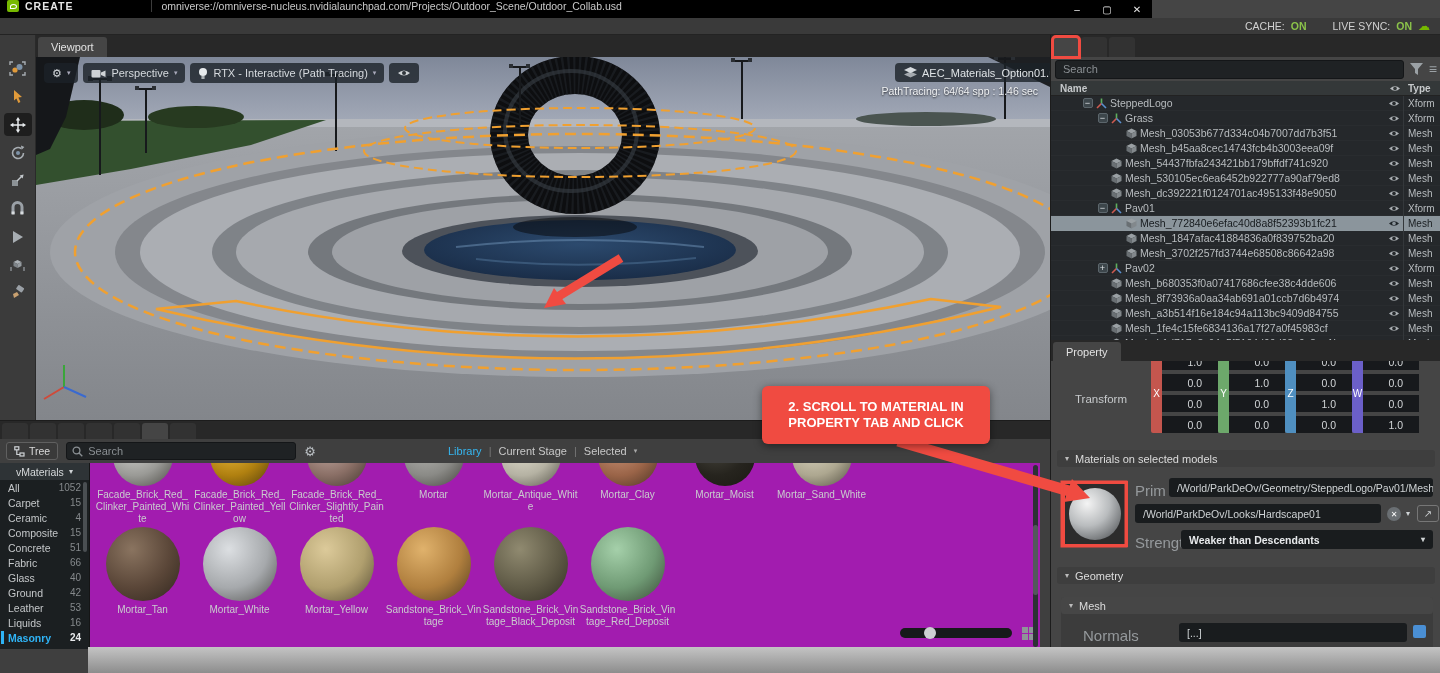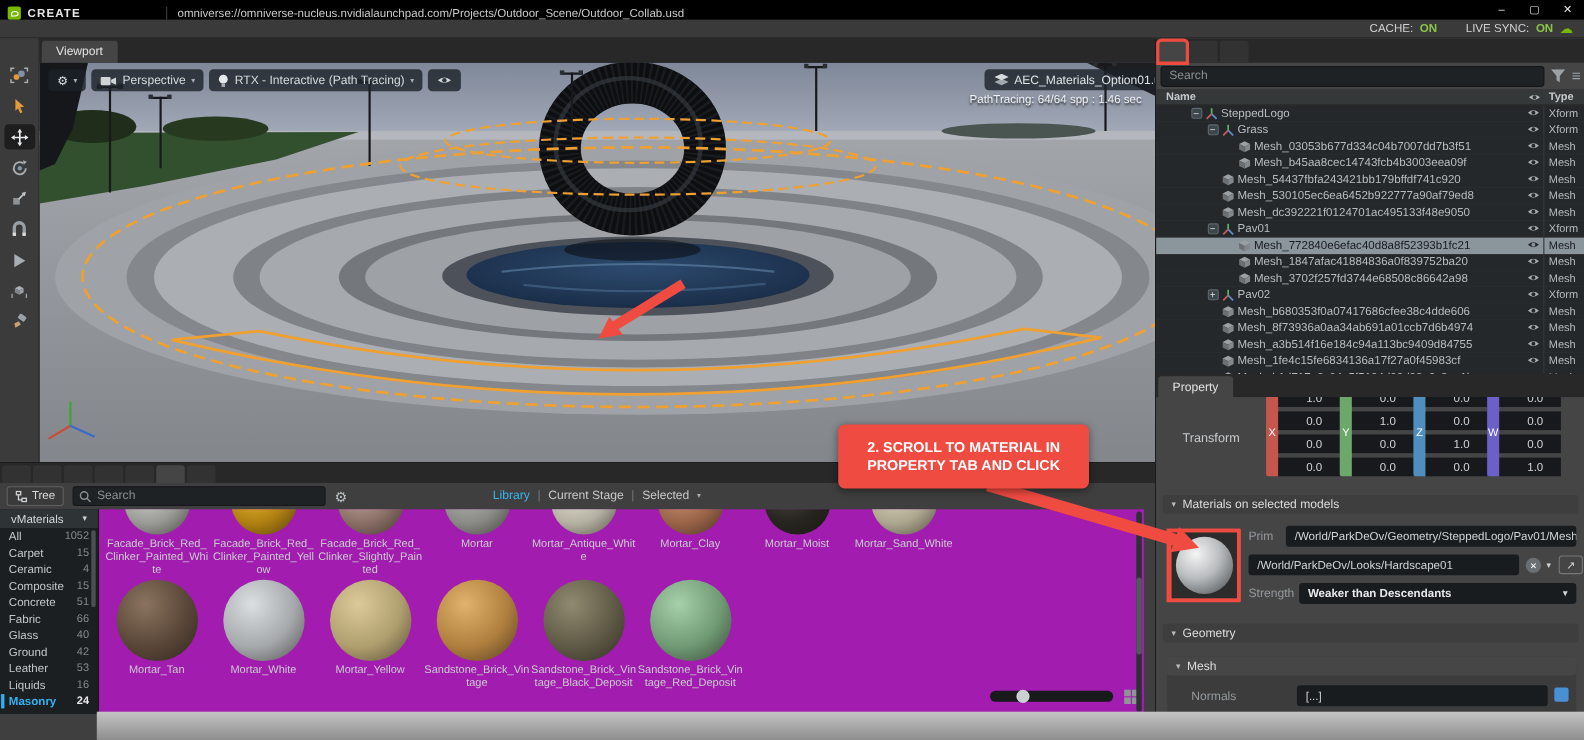--- a/index.html
+++ b/index.html
@@ -1,22 +1,22 @@
 <!DOCTYPE html>
 <html style="--annot: #f04b41;"><head>
 <meta charset="utf-8">
 <style>
 *{box-sizing:border-box;margin:0;padding:0}
 body{background:#1a1a1a}
 #stage{position:relative;width:1440px;height:673px;overflow:hidden;background:#454545;
   font-family:"Liberation Sans",sans-serif;color:#ccc}
 
 
-#titlebar{position:absolute;left:0;top:0;width:1440px;height:18px;background:#000;
-  display:flex;align-items:flex-end;font-size:10.5px;color:#e6e6e6}
+#titlebar{position:absolute;left:0;top:0;width:1152px;height:18px;background:#000;
+  display:flex;align-items:flex-start;font-size:10.5px;color:#e6e6e6}
 #nvlogo{width:12px;height:12px;margin:0 6px 0 7px;background:#76b900;border-radius:2px;
   display:flex;align-items:center;justify-content:center}
 #nvlogo span{width:7px;height:5px;border:1.4px solid #fff;border-radius:50% 50% 50% 0;display:block}
 #apptitle{font-weight:bold;letter-spacing:1px}
 #titlesep{width:1px;height:12px;background:#3c3c3c;margin:0 9px 0 78px}
 #docpath{color:#c9c9c9}
 #winbtns{margin-left:auto;display:flex;align-items:center;gap:0}
 .winbtn{width:30px;height:18px;display:flex;align-items:center;justify-content:center;color:#e8e8e8;font-size:10px}
 
 
@@ -93,21 +93,21 @@
 .tvals{display:flex;flex-direction:column;gap:4px}
 .tval{width:56px;height:17px;background:#17191c;color:#d2d5d7;font-size:10.5px;display:flex;
   align-items:center;justify-content:flex-end;padding-right:16px}
 .sechead{position:absolute;left:6px;width:378px;height:17px;background:#3e3e3e;border-radius:3px;
   display:flex;align-items:center;gap:6px;padding-left:8px;font-size:11px;color:#dcdcdc}
 .sechead .tri{font-size:8px;color:#bbb}
 #mattile{position:absolute;left:14px;top:123px;width:60px;height:60px;background:#2c2c2c;
   outline:3px solid var(--annot);display:flex;align-items:center;justify-content:center}
 #matsphere{width:52px;height:52px;border-radius:50%;
   background:radial-gradient(circle at 35% 30%,#f4f4f4,#b9bcbe 45%,#4c4f52 95%)}
-.plabel{position:absolute;font-size:11px;color:#95999c}
+.plabel{position:absolute;font-size:15px;color:#95999c}
 .pfield{position:absolute;height:19px;background:#191c1e;border-radius:3px;color:#cfd3d5;
   font-size:10.5px;display:flex;align-items:center;padding:0 8px;white-space:nowrap;overflow:hidden}
 .pfield.bold{font-weight:bold;color:#e8eaec}
 .pfield .dd{margin-left:auto;font-size:8px;color:#cfd3d5}
 .iconbtn{position:absolute;display:flex;align-items:center;justify-content:center}
 #clearx{width:14px;height:14px;border-radius:50%;background:#6a6f73;color:#fff;font-size:8px}
 #matdd{font-size:8px;color:#cfd3d5}
 #sharebtn{width:22px;height:17px;border:1px solid #777;border-radius:3px;color:#cfd3d5;font-size:10px}
 #meshpanel{position:absolute;left:10px;top:236px;width:372px;height:80px;background:#3c3c3c;border-radius:4px 4px 0 0}
 #meshpanel .sechead{left:0;top:0;width:372px;background:#464646}
@@ -118,21 +118,21 @@
 #btoolbar{position:absolute;left:0;top:18px;width:1050px;height:24px;background:#3f3f3f;display:flex;align-items:center;gap:8px;padding:0 6px}
 #treebtn{height:18px;border:1px solid #606060;border-radius:3px;background:#3a3a3a;display:flex;
   align-items:center;gap:4px;padding:0 7px;font-size:10.5px;color:#dadada}
 #bsearch{width:230px;height:18px}
 #gearbtn{color:#b9bec2;font-size:13px}
 #modes{position:absolute;left:448px;top:0;height:24px;display:flex;align-items:center;gap:7px;font-size:11px;color:#c8c8c8}
 #modes .sep{color:#777}
 #modes .libactive{color:#35b6f0}
 #modes .caret{font-size:7px;color:#aaa}
 #catpanel{position:absolute;left:0;top:42px;width:90px;height:186px;background:#1b1f21;border-right:1px solid #151515}
-#catdrop{height:17px;background:#2e3336;display:flex;align-items:center;font-size:10.5px;color:#d5d8da;padding:0 10px}
+#catdrop{height:17px;background:#2e3336;display:flex;align-items:center;font-size:10.5px;color:#d5d8da;padding:0 16px}
 #catdrop .dd{margin-left:auto;font-size:8px;color:#cfd3d5}
 #catlist{position:relative}
 #catlist::after{content:"";position:absolute;right:2px;top:2px;width:4px;height:70px;background:#4a4f52;border-radius:2px}
 .crow{display:flex;align-items:center;height:15px;font-size:10.5px;color:#c4c7c9;padding:4px 8px;position:relative}
 .crow .ccount{margin-left:auto;color:#85898c;font-size:10px}
 .crow.selected{color:#2fb3f5;font-weight:bold}
 .crow.selected .ccount{color:#e8eaec}
 .crow.selected::before{content:"";position:absolute;left:1px;top:1px;bottom:1px;width:3px;background:#2fb3f5}
 #matgrid{position:absolute;left:90px;top:42px;width:950px;height:186px;background:#a21caf;overflow:hidden}
 #gridscroll{position:absolute;right:2px;top:2px;width:5px;height:182px;background:#2c3134;border-radius:3px}

